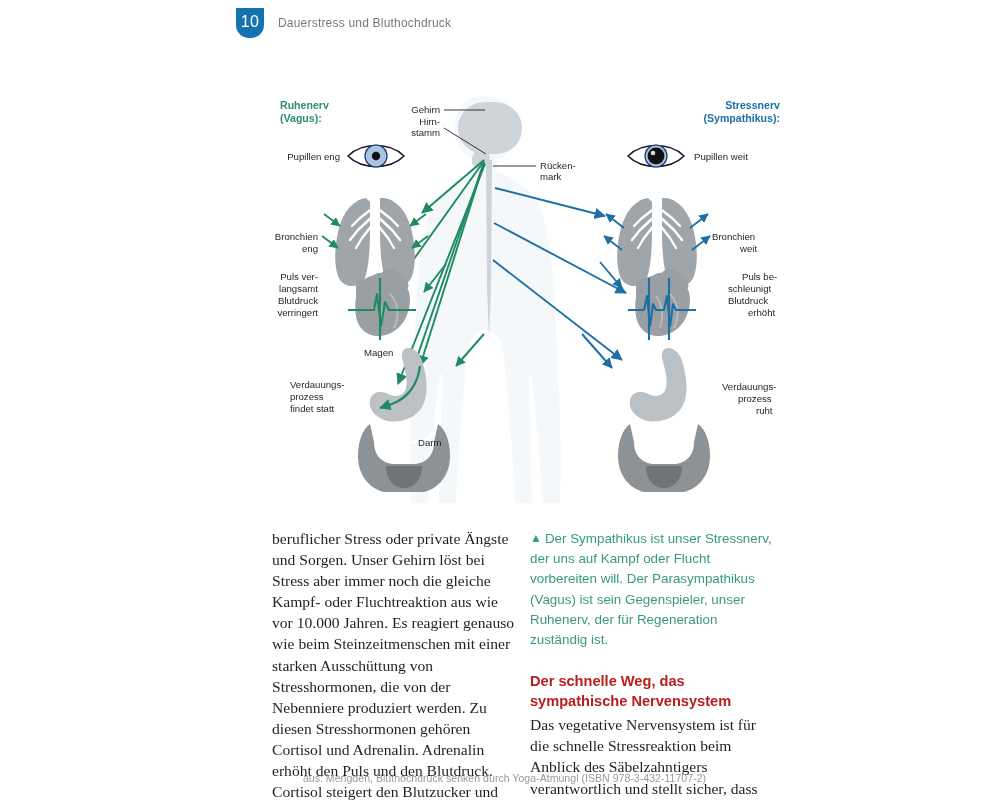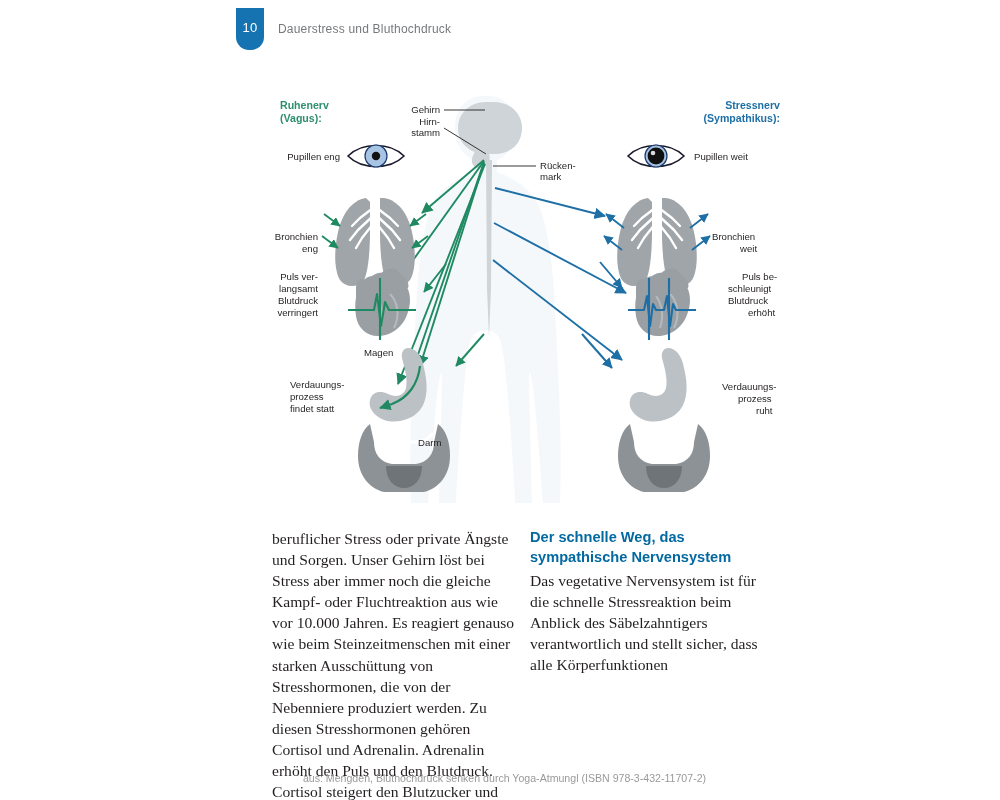--- a/index.html
+++ b/index.html
@@ -23,25 +23,25 @@
   .runhead {
     position: absolute;
     left: 236px;
     top: 8px;
     display: flex;
     align-items: center;
     gap: 14px;
   }
   .page-badge {
     width: 28px;
-    height: 42px;
+    height: 30px;
     background: #1473b0;
     border-radius: 0 0 13px 13px;
     color: #ffffff;
-    font-size: 13px;
+    font-size: 16px;
     font-family: "Liberation Sans", sans-serif;
     display: flex;
     align-items: center;
     justify-content: center;
     padding-bottom: 3px;
     box-sizing: border-box;
     letter-spacing: .3px;
   }
   .runhead-title {
     font-size: 12px;
@@ -86,21 +86,21 @@
     display: inline-block;
     margin-right: 3px;
     color: #3a9b72;
     font-size: 12px;
     vertical-align: 1px;
   }
   .subhead {
     font-family: "Liberation Sans", sans-serif;
     font-size: 14.6px;
     line-height: 19.5px;
-    color: #0369a1;
+    color: #b91c1c;
     margin: 0 0 3px 0;
   }
   
   .footer {
     position: absolute;
     left: 9px;
     right: 0;
     top: 771px;
     text-align: center;
     font-family: "Liberation Sans", sans-serif;
@@ -316,20 +316,21 @@
       <text class="fig-label" x="468" y="314" text-anchor="start"><tspan>prozess</tspan></text>
       <text class="fig-label" x="486" y="326" text-anchor="start"><tspan>ruht</tspan></text>
     </svg>
   </div>
 
   <div class="col col-left">
     <p class="bodytext">beruflicher Stress oder private Ängste und Sorgen. Unser Gehirn löst bei Stress aber immer noch die gleiche Kampf- oder Fluchtreaktion aus wie vor 10.000 Jahren. Es reagiert genauso wie beim Steinzeitmenschen mit einer starken Ausschüttung von Stresshormonen, die von der Nebenniere produziert werden. Zu diesen Stresshormonen gehören Cortisol und Adrenalin. Adrenalin erhöht den Puls und den Blutdruck. Cortisol steigert den Blutzucker und hemmt die Verdauung.</p>
   </div>
 
   <div class="col col-right">
+    <p class="callout"><span class="glyph">▲</span><span>Der Sympathikus ist unser Stressnerv, der uns auf Kampf oder Flucht vorbereiten will. Der Parasympathikus (Vagus) ist sein Gegenspieler, unser Ruhenerv, der für Regeneration zuständig ist.</span></p>
     <h2 class="subhead">Der schnelle Weg, das sympathische Nervensystem</h2>
     <p class="bodytext">Das vegetative Nervensystem ist für die schnelle Stressreaktion beim Anblick des Säbelzahntigers verantwortlich und stellt sicher, dass alle Körperfunktionen</p>
   </div>
 
   <div class="footer">
     <div>aus: Mengden, Bluthochdruck senken durch Yoga-Atmungl (ISBN 978-3-432-11707-2)</div>
   </div>
 
 </div>
 

